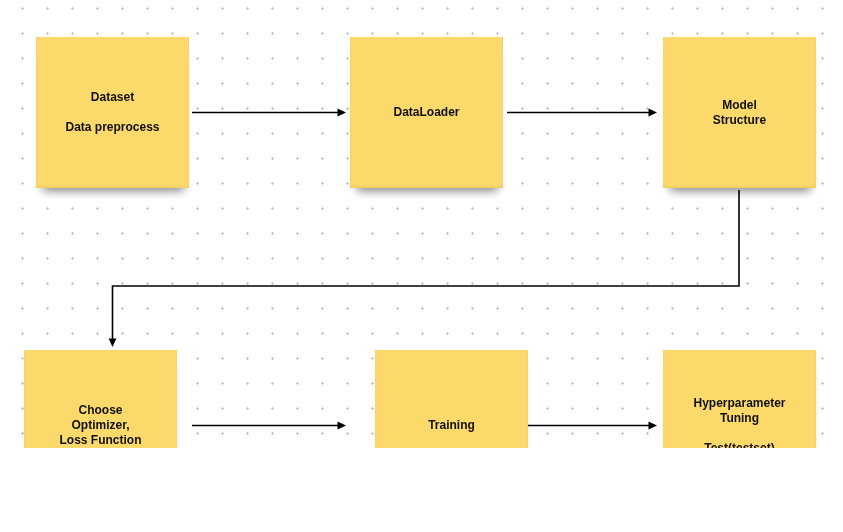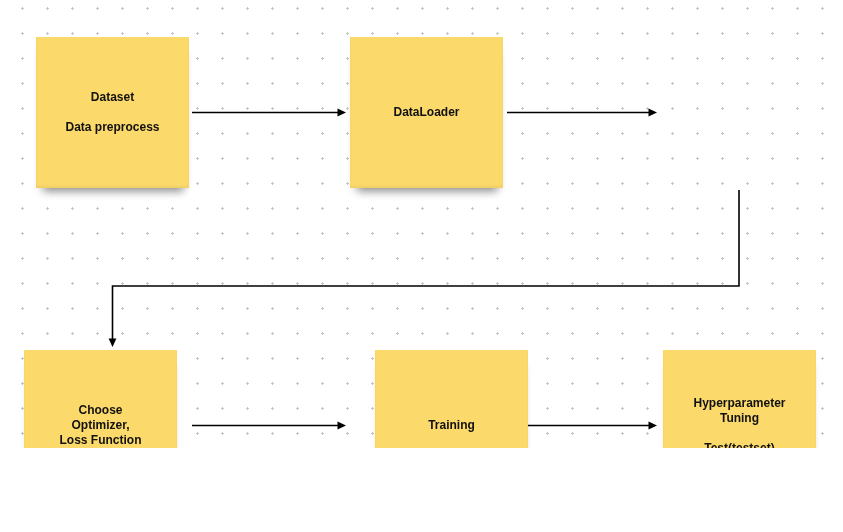--- a/index.html
+++ b/index.html
@@ -83,20 +83,24 @@
   <div class="sticky" style="left:36px; top:37px;">
     <div class="note-text">Dataset
 
 Data preprocess</div>
   </div>
 
   <div class="sticky" style="left:350px; top:37px;">
     <div class="note-text">DataLoader</div>
   </div>
 
+  <div class="sticky" style="left:663px; top:37px;">
+    <div class="note-text">Model
+Structure</div>
+  </div>
 
   <div class="sticky" style="left:24px; top:350px;">
     <div class="note-text">Choose
 Optimizer,
 Loss Function</div>
   </div>
 
   <div class="sticky" style="left:350px; top:350px;margin-left:25px;">
     <div class="note-text">Training</div>
   </div>

